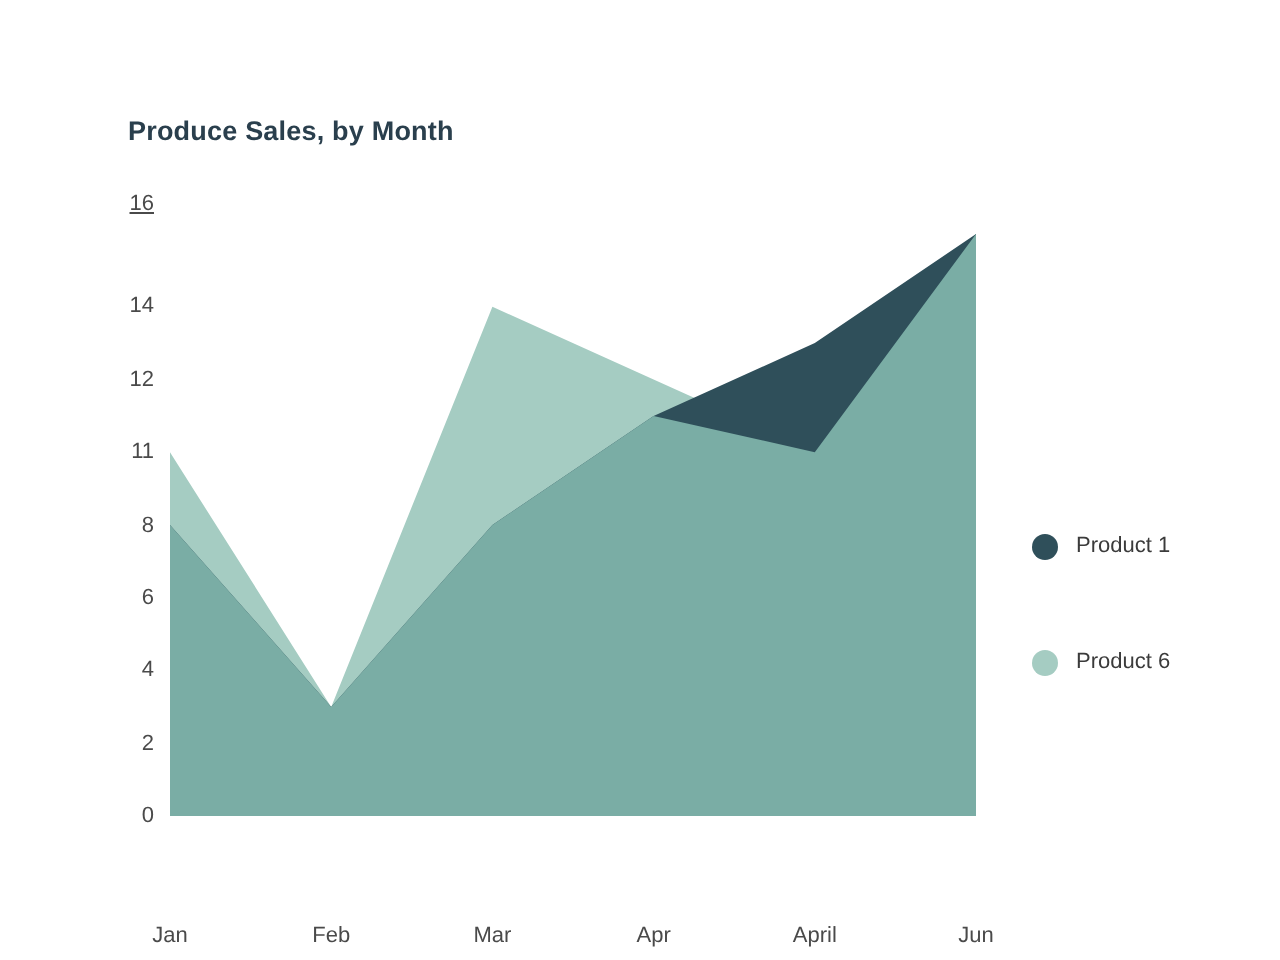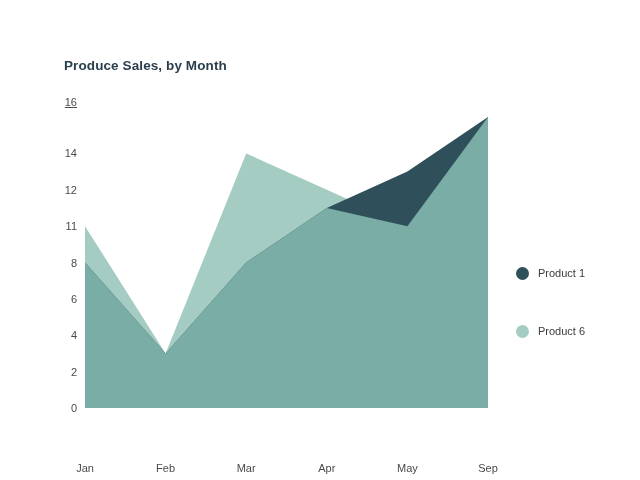--- a/index.html
+++ b/index.html
@@ -130,22 +130,22 @@
 
       <path id="area-overlap" fill="#7aada5" stroke="none" d="M 0.00 145.50 L 80.60 236.44 L 161.20 145.50 L 241.80 90.94 L 322.40 109.13 L 403.00 0.00 L 403.00 291 L 0.00 291 Z"></path>
     </svg>
   </div>
 
   <div id="xtick-layer">
     <div class="xtick-label" style="left:85px;">Jan</div>
     <div class="xtick-label" style="left:165.6px;">Feb</div>
     <div class="xtick-label" style="left:246.2px;">Mar</div>
     <div class="xtick-label" style="left:326.8px;">Apr</div>
-    <div class="xtick-label" style="left:407.4px;">May</div>
-    <div class="xtick-label" style="left:488px;">Sep</div>
+    <div class="xtick-label" style="left:407.4px;">April</div>
+    <div class="xtick-label" style="left:488px;">Jun</div>
   </div>
 
   <div id="legend">
     <div class="legend-row">
       <span class="legend-swatch" id="legend-swatch-0" style="background: rgb(47, 79, 90);"></span>
       <span class="legend-label">Product 1</span>
     </div>
     <div class="legend-row">
       <span class="legend-swatch" id="legend-swatch-1" style="background: rgb(165, 204, 194);"></span>
       <span class="legend-label">Product 6</span>

